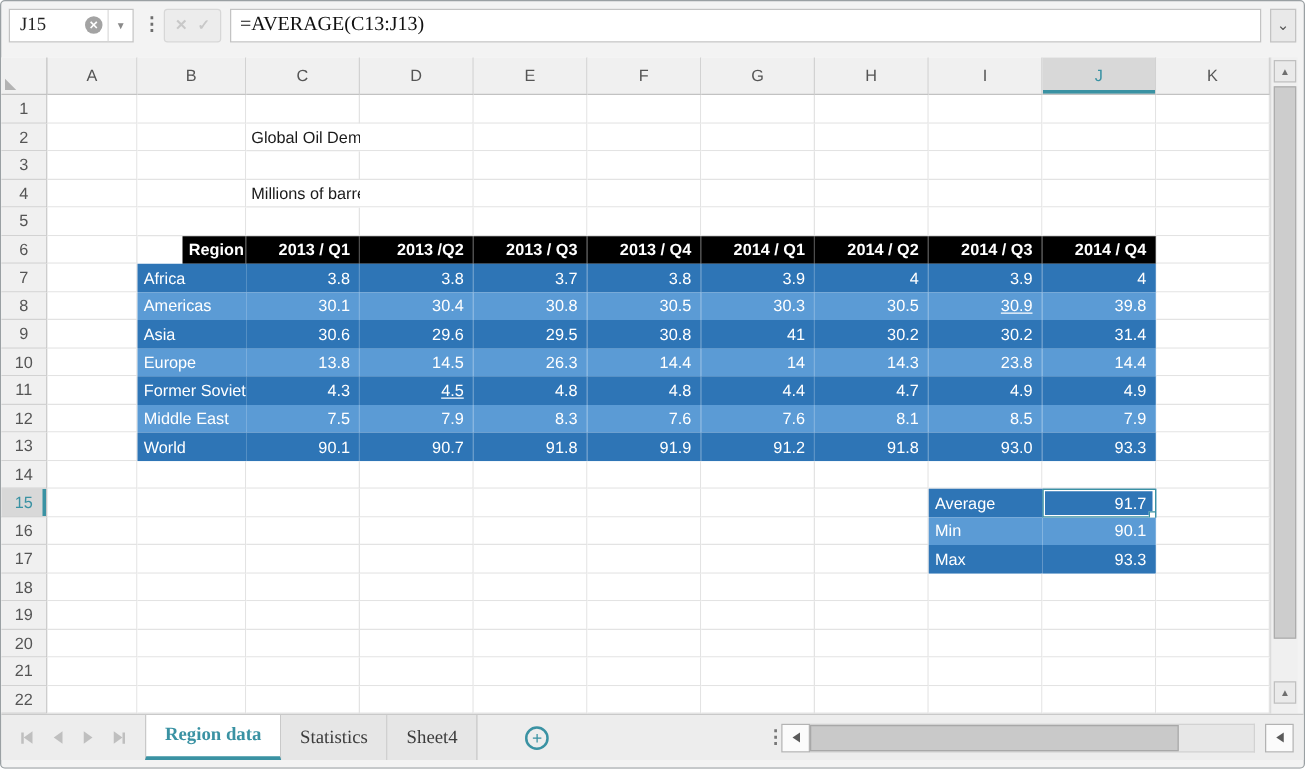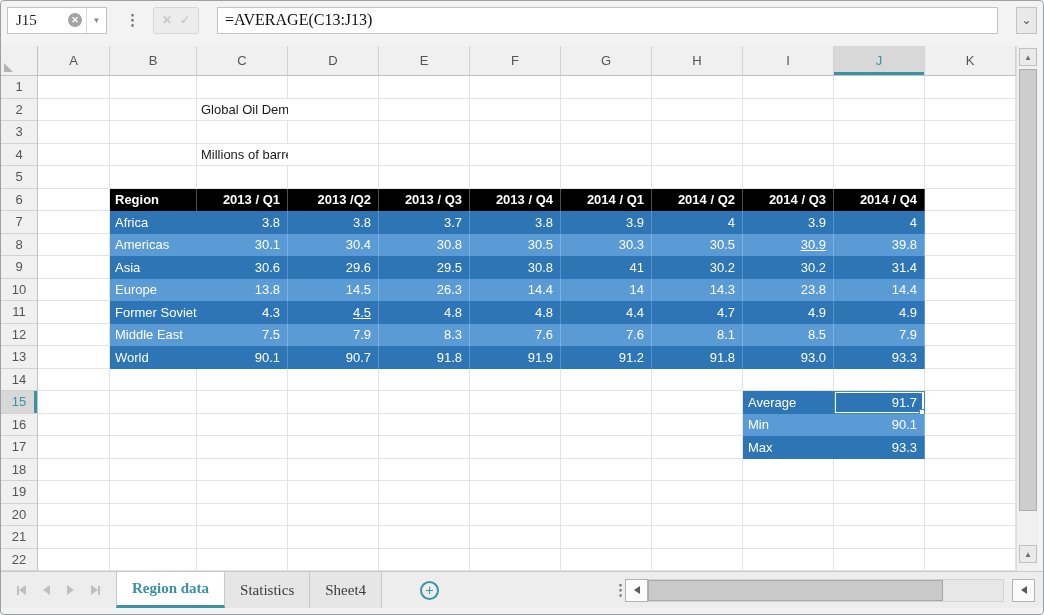--- a/index.html
+++ b/index.html
@@ -1,21 +1,21 @@
 <!DOCTYPE html>
 <html style="--dark: #2e75b6; --light: #5b9bd5; --hdrbg: #000000; --teal: #3a92a3;"><head>
 <meta charset="utf-8">
 <style>
   html,body{margin:0;padding:0;background:#fff;}
   .app{position:relative;width:1042px;height:613px;border:1px solid #9aa0a3;border-radius:4px;
        background:#f3f3f3;overflow:hidden;font-family:"Liberation Sans",sans-serif;}
 
   
   .toolbar{position:absolute;top:0;left:0;right:0;height:40px;display:flex;align-items:center;
-           padding:5px 6px 7px 6px;gap:18px;box-sizing:border-box;}
+           padding:5px 6px 7px 6px;gap:7px;box-sizing:border-box;}
   .namebox{width:100px;height:27px;background:#fff;border:1px solid #c3c3c3;display:flex;align-items:center;
            font:15px "Liberation Serif",serif;color:#222;padding-left:8px;box-sizing:border-box;}
   .namebox .nbtext{flex:1;}
   .clr{width:14px;height:14px;border-radius:50%;background:#a3a3a3;color:#fff;font:bold 9px "Liberation Sans",sans-serif;
        display:flex;align-items:center;justify-content:center;margin-right:4px;}
   .caretbox{width:19px;align-self:stretch;border-left:1px solid #dcdcdc;display:flex;align-items:center;
             justify-content:center;color:#8a8a8a;font-size:8px;}
   .vdots{color:#6e6e6e;font-size:15px;font-weight:bold;width:10px;text-align:center;line-height:10px;}
   .fxbtns{width:44px;height:25px;background:#ececec;border:1px solid #d7d7d7;border-radius:3px;display:flex;
           align-items:center;justify-content:center;gap:8px;color:#c8c8c8;font-size:12px;font-weight:bold;}
@@ -173,21 +173,21 @@
       <div class="cell" style="grid-area: 6 / 5;"></div>
       <div class="cell" style="grid-area: 6 / 6;"></div>
       <div class="cell" style="grid-area: 6 / 7;"></div>
       <div class="cell" style="grid-area: 6 / 8;"></div>
       <div class="cell" style="grid-area: 6 / 9;"></div>
       <div class="cell" style="grid-area: 6 / 10;"></div>
       <div class="cell" style="grid-area: 6 / 11;"></div>
       <div class="cell" style="grid-area: 6 / 12;"></div>
       <div class="rowhdr" style="grid-area: 7 / 1;">6</div>
       <div class="cell" style="grid-area: 7 / 2;"></div>
-      <div class="cell thead first" style="grid-area: 7 / 3;">Region</div>
+      <div class="cell thead first" style="grid-area: 7 / 3; margin-left: 36px;">Region</div>
       <div class="cell thead" style="grid-area: 7 / 4;">2013 / Q1</div>
       <div class="cell thead" style="grid-area: 7 / 5;">2013 /Q2</div>
       <div class="cell thead" style="grid-area: 7 / 6;">2013 / Q3</div>
       <div class="cell thead" style="grid-area: 7 / 7;">2013 / Q4</div>
       <div class="cell thead" style="grid-area: 7 / 8;">2014 / Q1</div>
       <div class="cell thead" style="grid-area: 7 / 9;">2014 / Q2</div>
       <div class="cell thead" style="grid-area: 7 / 10;">2014 / Q3</div>
       <div class="cell thead" style="grid-area: 7 / 11;">2014 / Q4</div>
       <div class="cell" style="grid-area: 7 / 12;"></div>
       <div class="rowhdr" style="grid-area: 8 / 1;">7</div>

